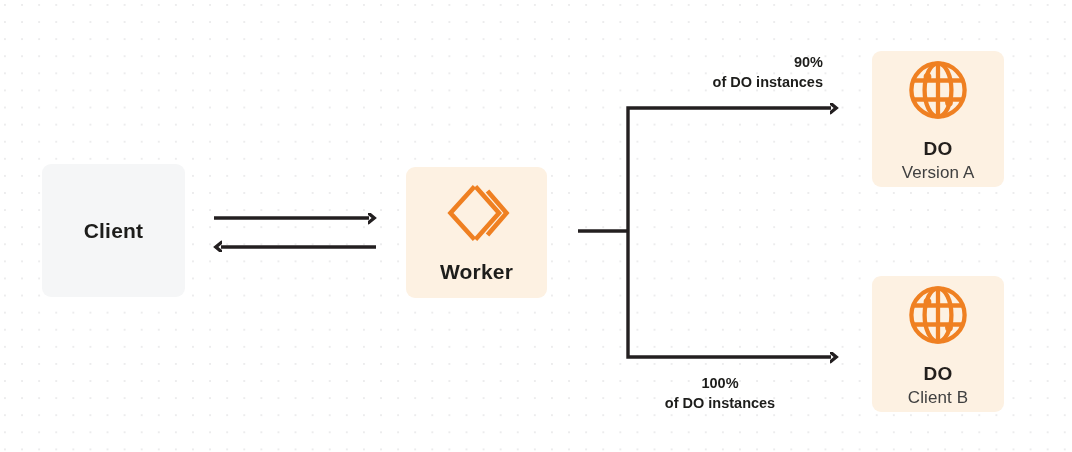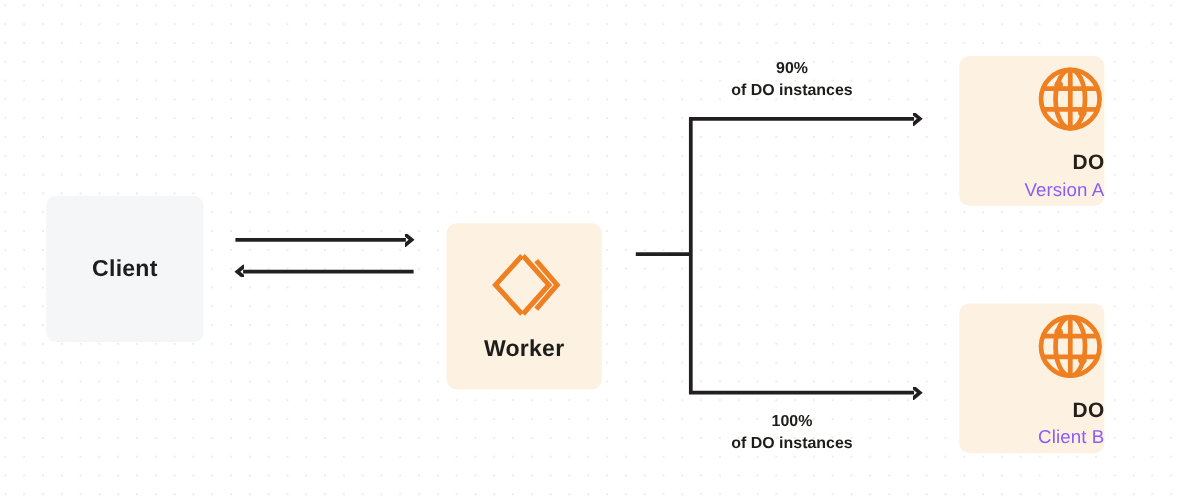--- a/index.html
+++ b/index.html
@@ -30,80 +30,78 @@
     display: flex;
     flex-direction: column;
     align-items: center;
     justify-content: center;
     box-sizing: border-box;
   }
 
   
   #client-node {
     left: 42px;
-    top: 178px;
+    top: 164px;
     width: 143px;
     height: 133px;
     background-color: #f5f6f7;
   }
   #client-node .node-title {
     font-size: 21px;
     font-weight: bold;
     color: #1d1d1b;
     letter-spacing: 0.2px;
   }
 
   
   #worker-node {
     left: 406px;
     top: 167px;
     width: 141px;
-    height: 151px;
+    height: 131px;
     background-color: #fdf1e2;
-    margin-top: 36px;
   }
   #worker-node .node-title {
     font-size: 21px;
     font-weight: bold;
     color: #1d1d1b;
     letter-spacing: 0.2px;
     margin-top: 16px;
   }
   .worker-logo {
     width: 66px;
     height: 62px;
     display: block;
   }
 
   
   .do-node {
     width: 132px;
     height: 136px;
     background-color: #fdf1e2;
     padding-top: 4px;
-    align-items: flex-end;
   }
   #do-a-node { left: 872px; top: 51px; }
   #do-b-node { left: 872px; top: 276px; }
   .do-globe {
     width: 62px;
     height: 62px;
     display: block;
   }
   .do-title {
     font-size: 19px;
     font-weight: bold;
     color: #231f1c;
     margin-top: 17px;
     letter-spacing: 0.2px;
   }
   .do-subtitle {
     font-size: 17px;
     font-weight: normal;
-    color: #8b5cf6;
+    color: #404040;
     margin-top: 3px;
     letter-spacing: 0.1px;
   }
 
   
   #edges {
     position: absolute;
     left: 0;
     top: 0;
     width: 1072px;
@@ -114,21 +112,21 @@
   
   .edge-label {
     position: absolute;
     text-align: center;
     font-size: 14.5px;
     font-weight: bold;
     color: #1d1d1b;
     line-height: 1.38;
     white-space: nowrap;
   }
-  #label-top  { left: 617px; top: 52px;  width: 206px; }
+  #label-top  { left: 617px; top: 52px;  width: 206px; text-align: right; }
   #label-bottom { left: 617px; top: 373px; width: 206px; }
   .edge-label .pct { display: block; }
   .edge-label .sub { display: block; }
 </style>
 </head>
 <body>
 
 <div id="canvas">
 
   <svg id="edges" viewBox="0 0 1072 452" width="1072" height="452">

